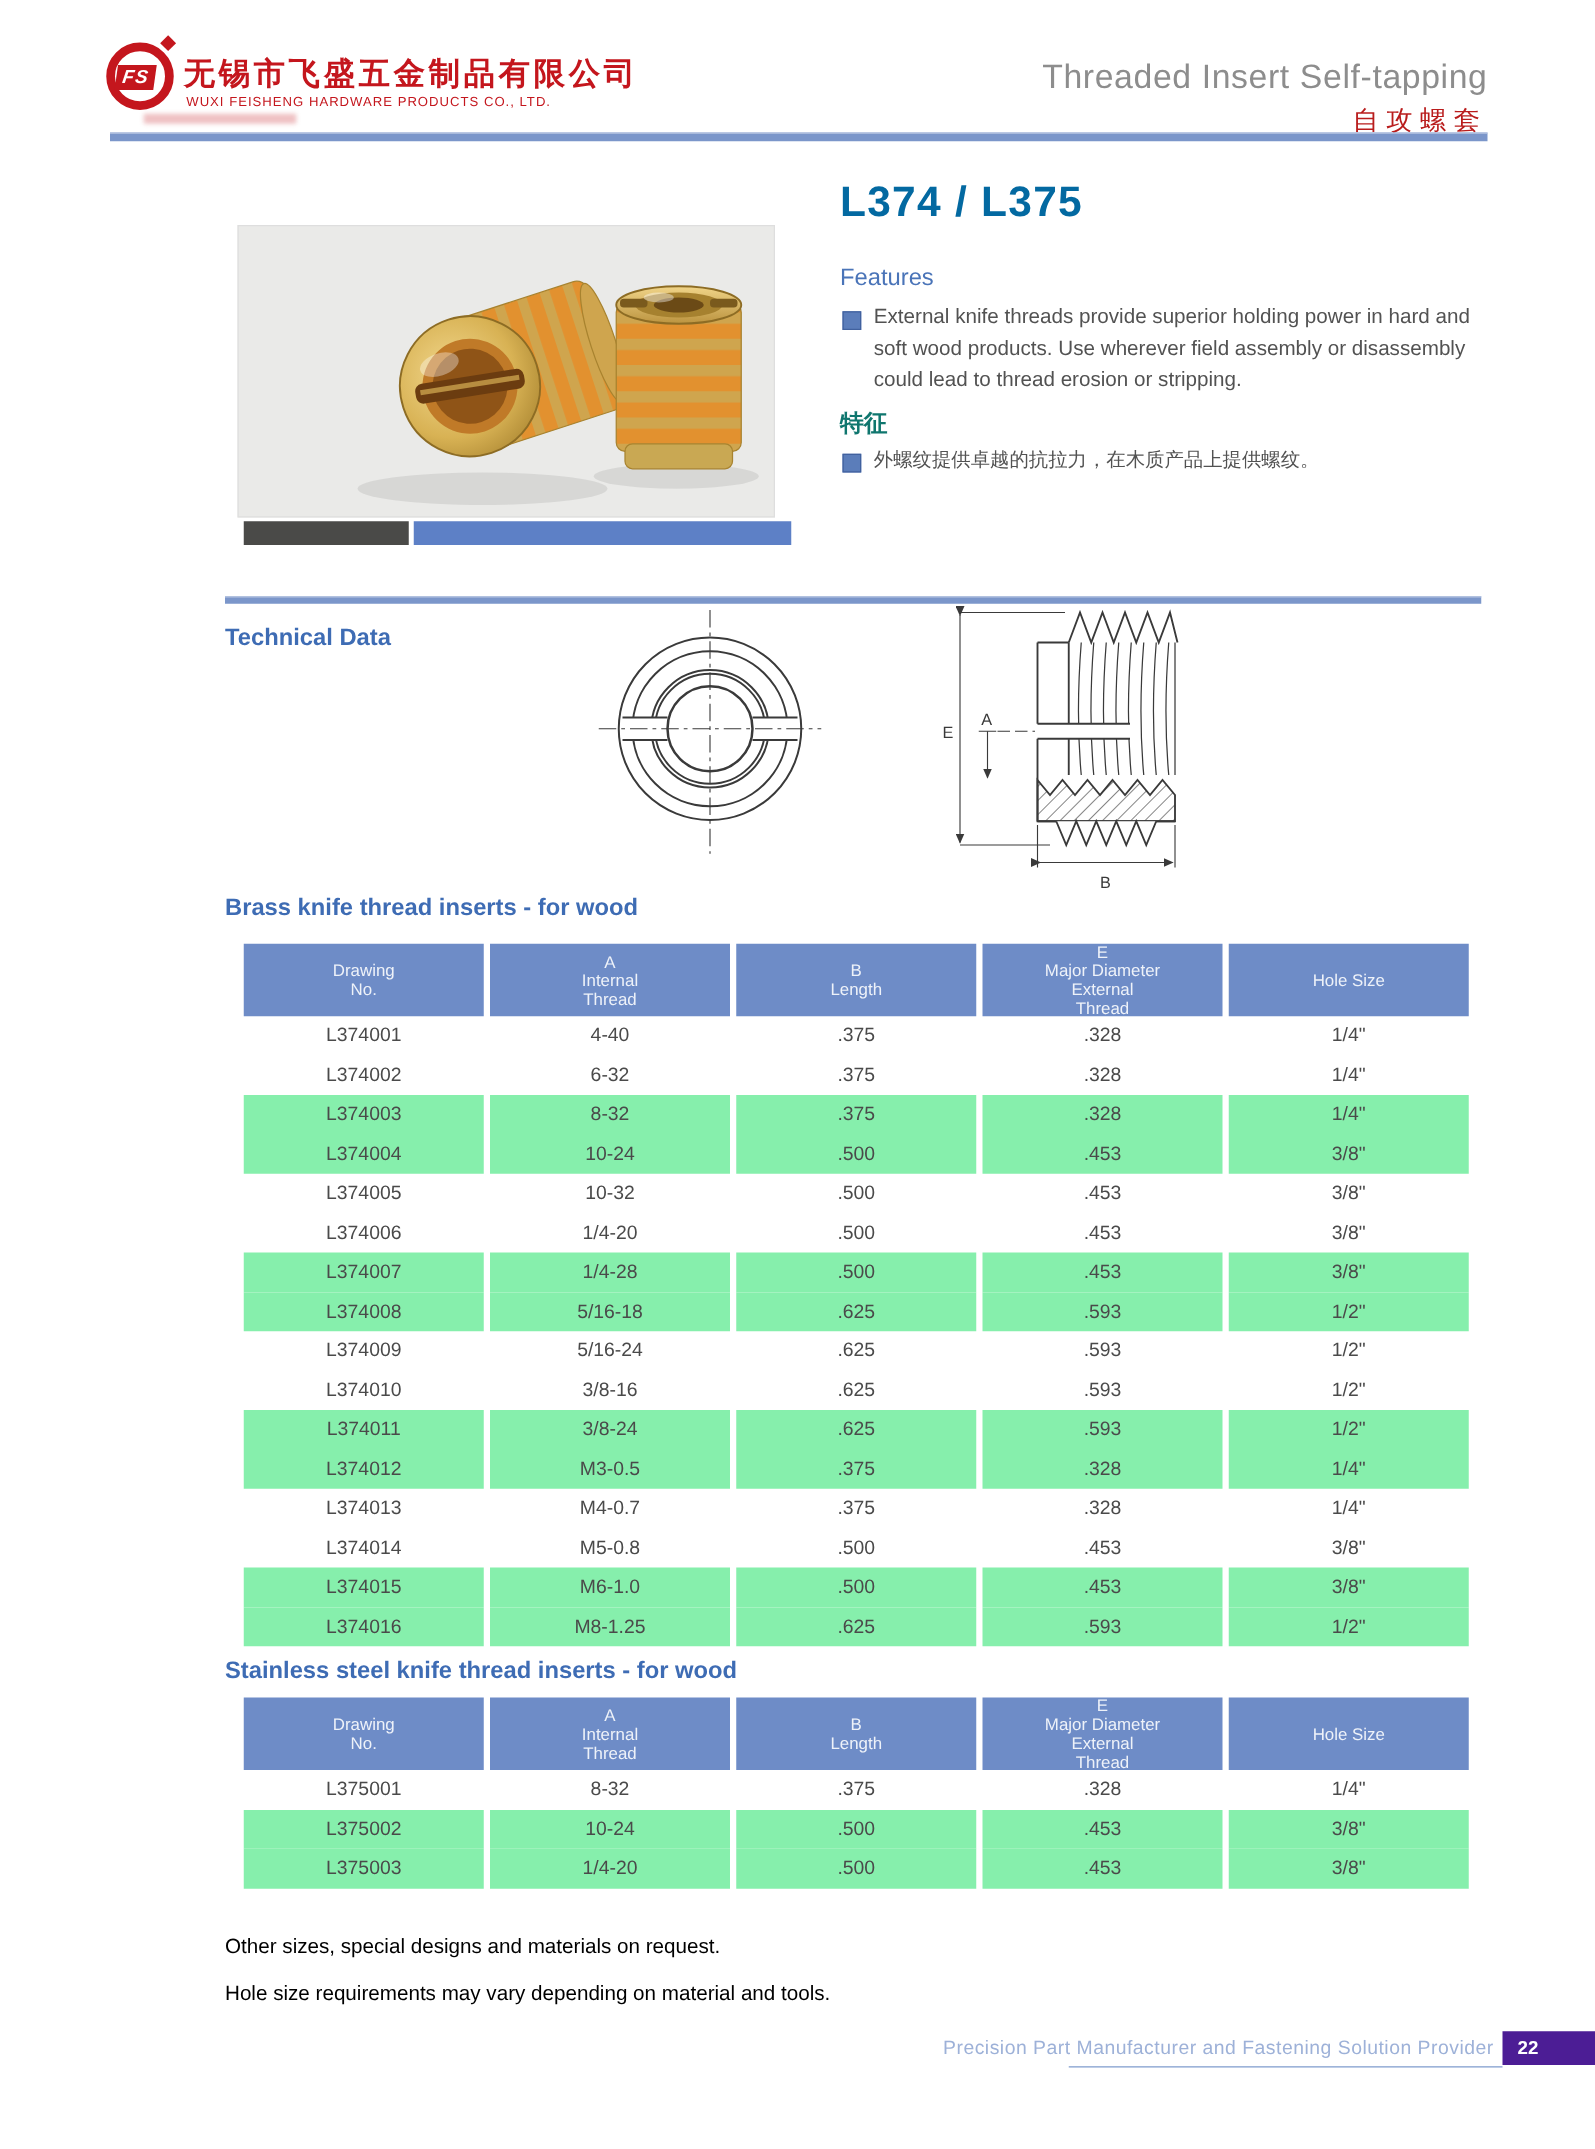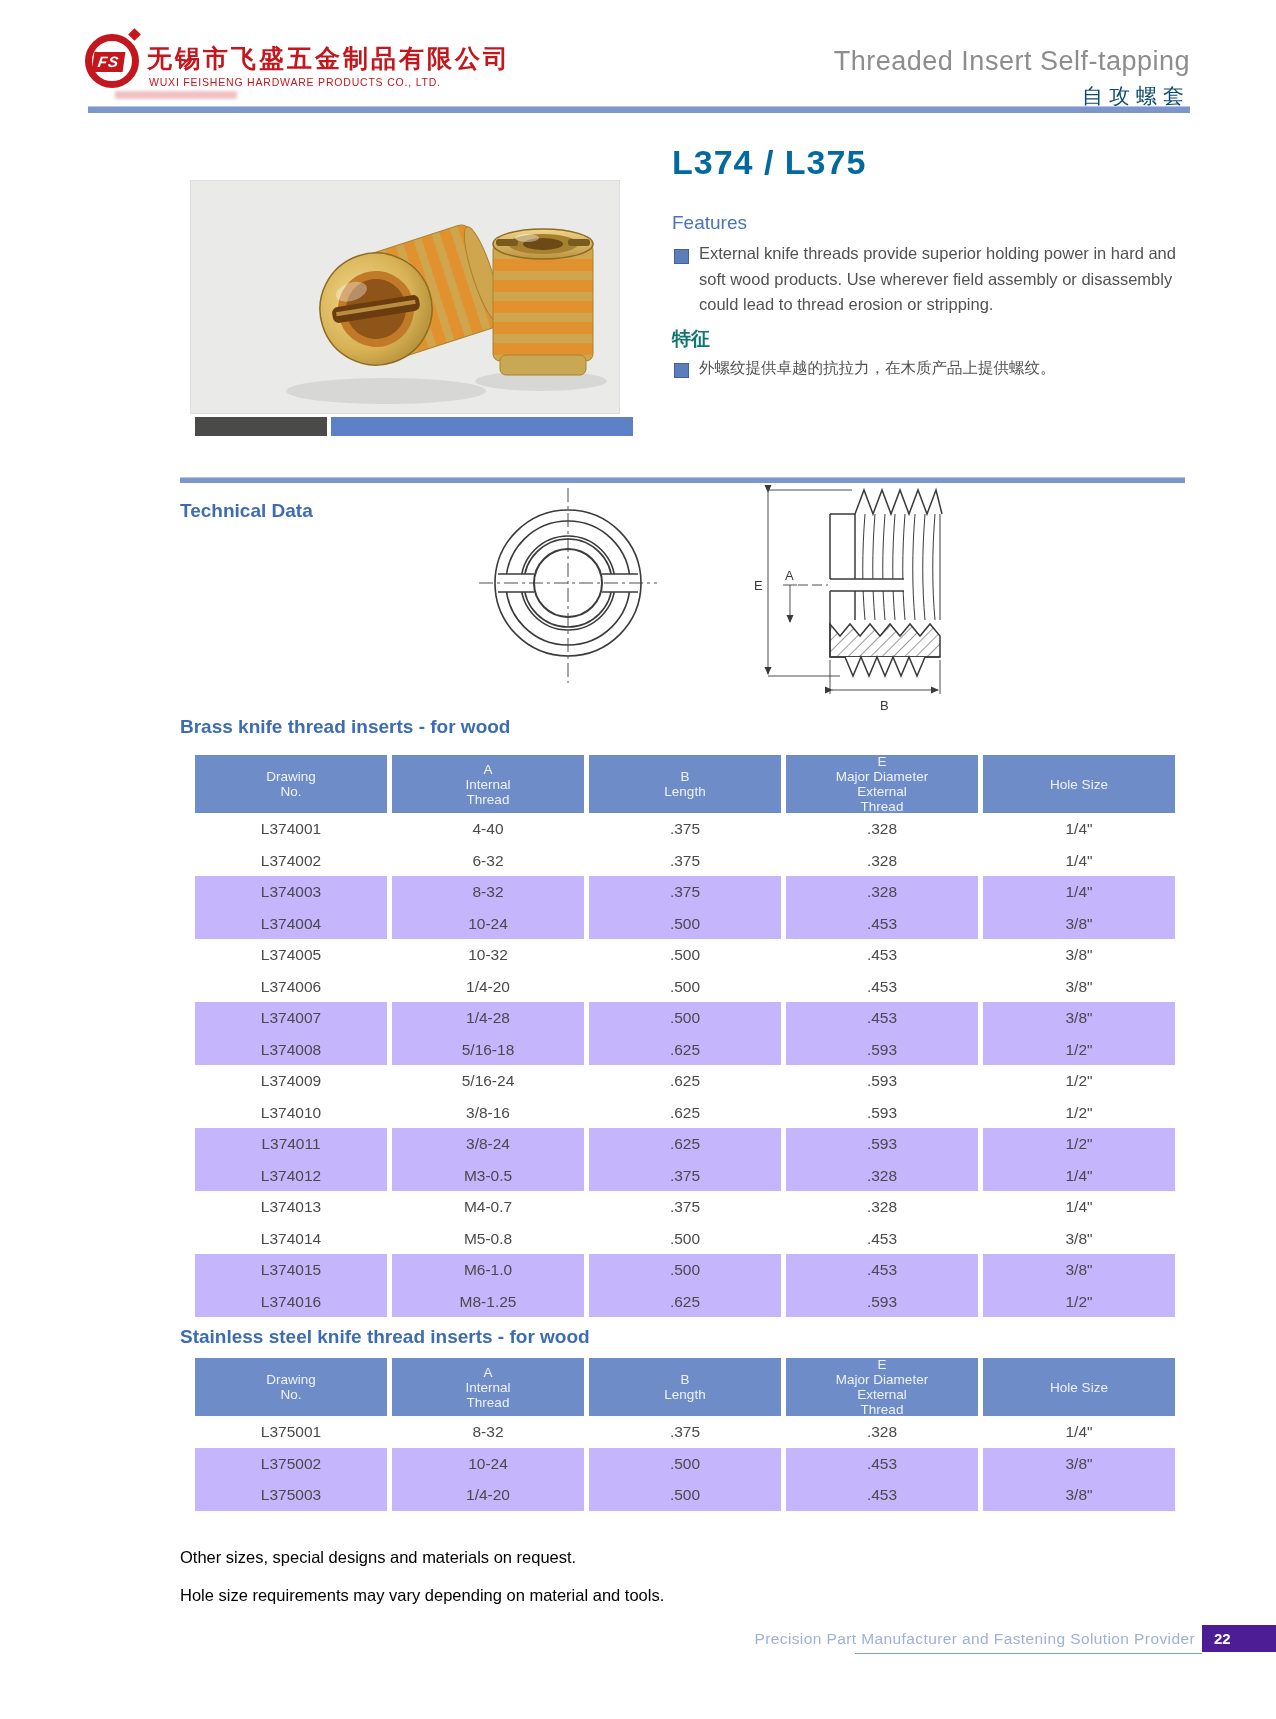--- a/index.html
+++ b/index.html
@@ -8,21 +8,21 @@
 
   
   .logo-ring{left:85px;top:34px;width:40px;height:40px;border:7px solid #c4161d;border-radius:50%;}
   .logo-fs{left:93px;top:52px;background:#c4161d;color:#fff;font-style:italic;font-weight:bold;
            font-size:15px;padding:1px 5px 2px 5px;transform:skewX(-8deg);letter-spacing:1px;}
   .logo-dot{left:130px;top:30px;width:9px;height:9px;background:#c4161d;transform:rotate(45deg);}
   .company-cn{left:147px;top:42px;color:#c4161d;font-size:25px;font-weight:bold;letter-spacing:3px;}
   .company-en{left:149px;top:76px;color:#c4161d;font-size:10.5px;letter-spacing:0.8px;}
   .red-smudge{left:115px;top:91px;width:122px;height:8px;background:rgba(197,32,41,0.28);filter:blur(1.5px);}
   .product-en{right:86px;top:46px;color:#8d8d8d;font-size:27px;letter-spacing:0.5px;text-align:right;}
-  .product-cn{right:86px;top:82px;color:#0c4a6e;font-size:21px;letter-spacing:6px;text-align:right;}
+  .product-cn{right:86px;top:82px;color:#b91c1c;font-size:21px;letter-spacing:6px;text-align:right;}
   .divider1{left:88px;top:106px;width:1102px;height:6px;background:#7b96ca;border-top:1px solid #b9c6e2;}
 
   
   .photo-panel{left:190px;top:180px;width:428px;height:232px;background:#eaeae8;border:1px solid #dedede;}
   .bar-dark{left:195px;top:417px;width:132px;height:19px;background:#4a4a48;}
   .bar-blue{left:331px;top:417px;width:302px;height:19px;background:#5d80c6;}
   .model-title{left:672px;top:143px;color:#0369a1;font-size:34px;font-weight:bold;letter-spacing:1px;}
   .feat-title{left:672px;top:212px;color:#4a74b8;font-size:19px;font-weight:normal;}
   .bullet{width:13px;height:13px;background:#5b7dba;border:1px solid #41619e;}
   .b1{left:674px;top:249px;}
@@ -42,21 +42,21 @@
   .t1-title{left:180px;top:716px;}
   .t2-title{left:180px;top:1326px;}
   .table{left:195px;width:980px;}
   .table1{top:755px;}
   .table2{top:1358px;}
   .thead,.tr{display:grid;grid-template-columns:192px 192px 192px 192px 192px;column-gap:5px;}
   .th{background:#6e8cc7;color:#eef2f9;text-align:center;display:flex;flex-direction:column;
       justify-content:center;height:58px;font-size:13.5px;line-height:15px;}
   .tr{height:31.5px;}
   .td{text-align:center;line-height:31.5px;font-size:15.5px;color:#4a4a4a;background:transparent;}
-  .tr.shaded .td{background:#c4b5fd;}
+  .tr.shaded .td{background:#86efac;}
 
   
   .note{left:180px;color:#000000;font-size:16.5px;}
   .note1{top:1548px;}
   .note2{top:1586px;}
   .footer-line{left:855px;top:1653px;width:347px;border-top:1px solid #7f9ccd;}
   .footer-text{left:735px;top:1630px;width:460px;text-align:right;color:#9db1d8;font-size:15.5px;letter-spacing:0.4px;}
   .page-box{left:1202px;top:1625px;width:74px;height:27px;background:#4c1d95;color:#ffffff;
             font-size:15px;font-weight:bold;line-height:27px;padding-left:12px;box-sizing:border-box;}
 </style>

